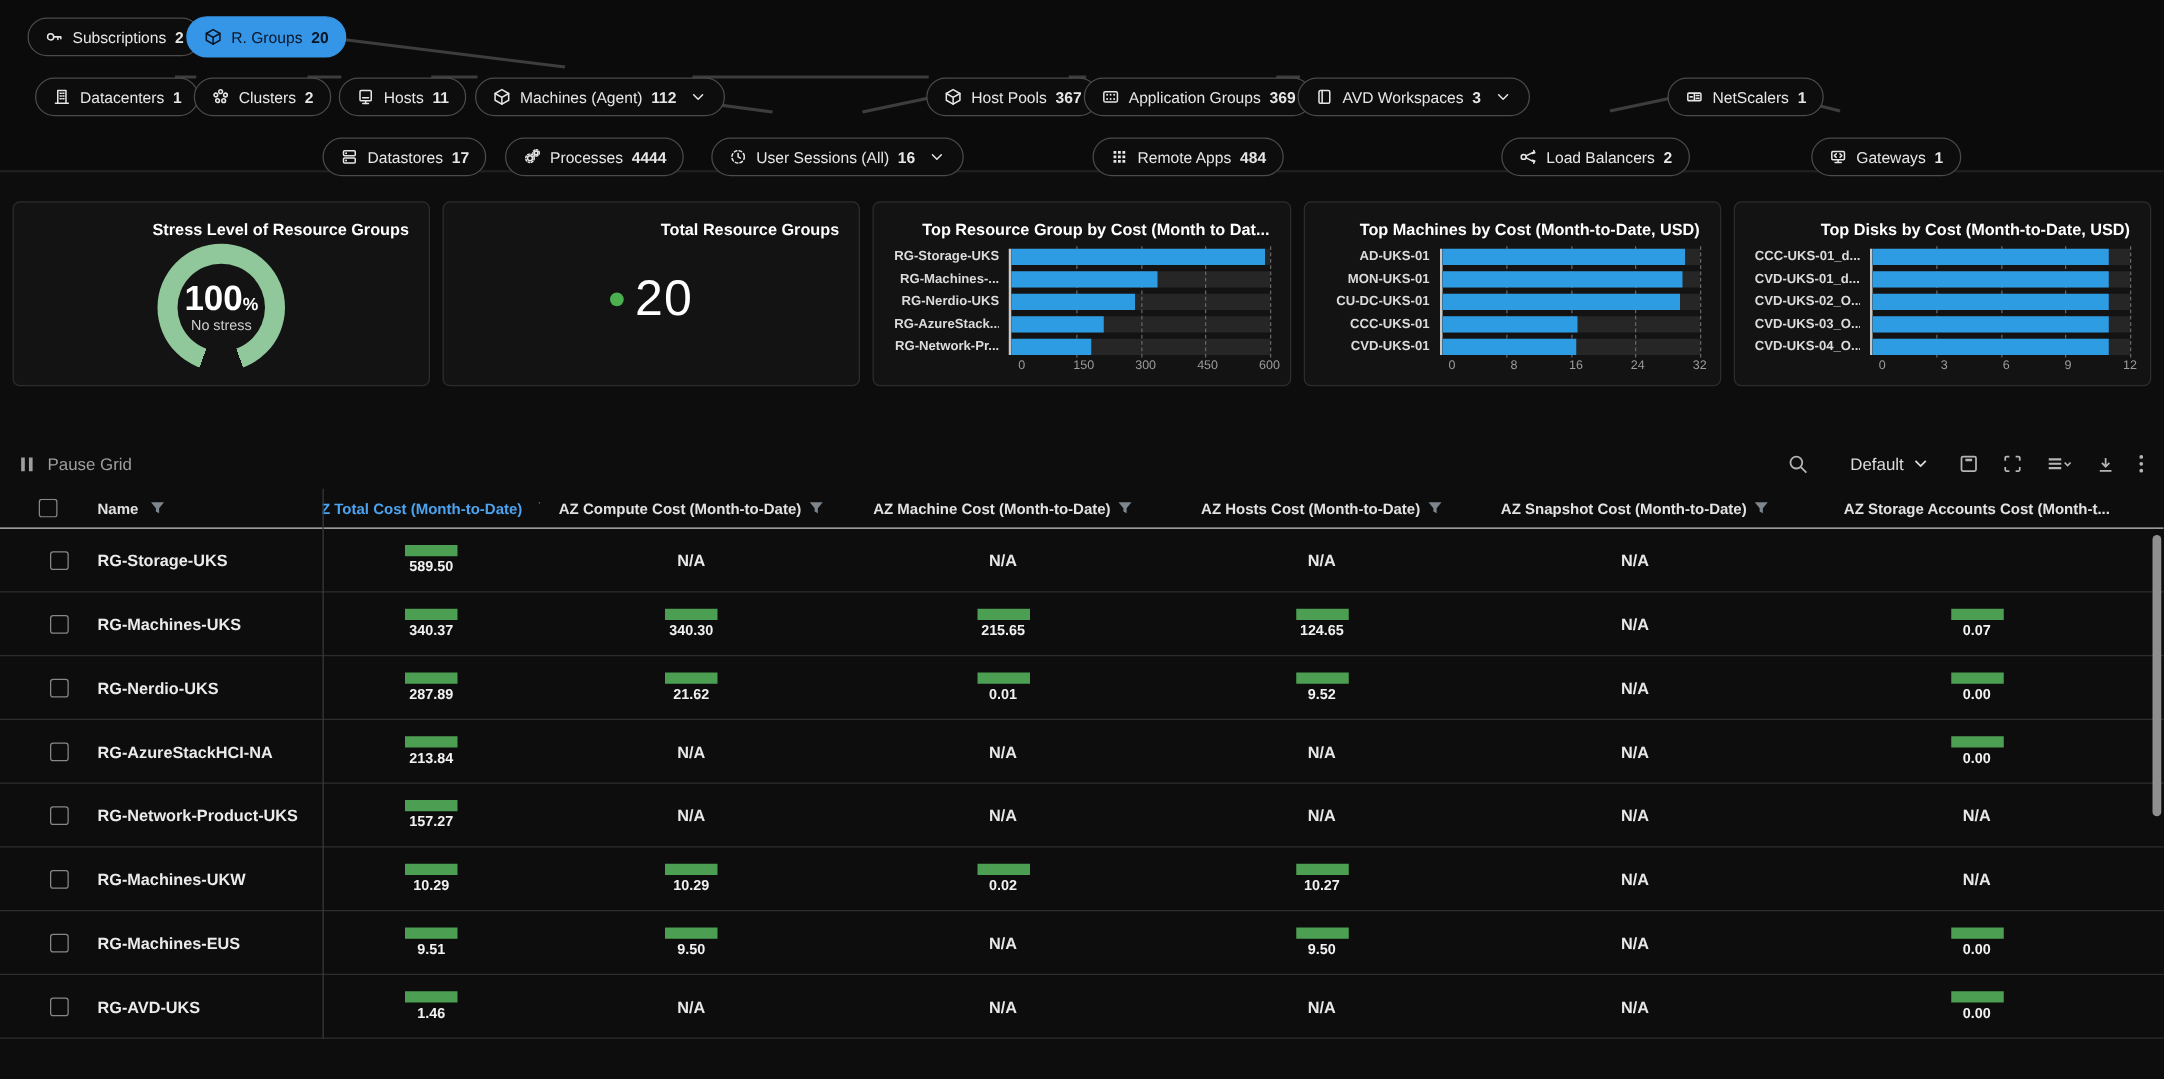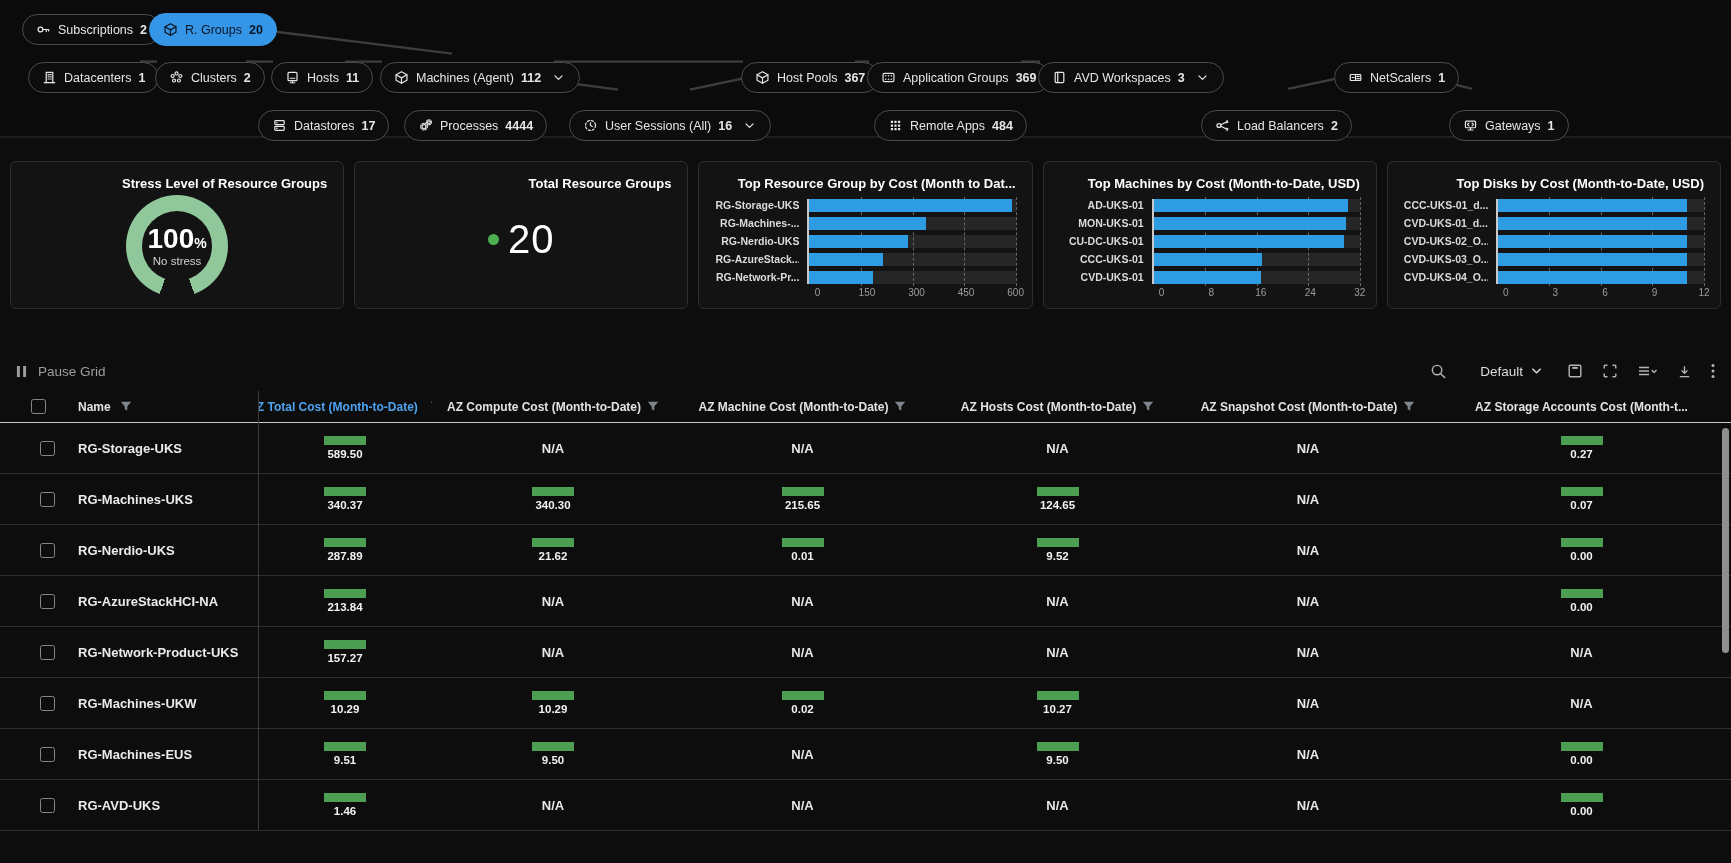--- a/index.html
+++ b/index.html
@@ -568,26 +568,20 @@
           </div>
           <div class="td td-val">
             <span class="na">N/A</span>
           </div>
           <div class="td td-val">
             <span class="na">N/A</span>
           </div>
           <div class="td td-val">
             <span class="na">N/A</span>
           </div>
-          <div class="td td-val">
-            <span class="vwrap">
-              <span class="gbar"></span>
-              <span class="vnum">0.27</span>
-            </span>
-          </div>
         </div>
         <div class="tr gridcols">
           <div class="td td-check">
             <span class="cb"></span>
           </div>
           <div class="td td-name">RG-Machines-UKS</div>
           <div class="td td-val">
             <span class="vwrap">
               <span class="gbar"></span>
               <span class="vnum">340.37</span>

